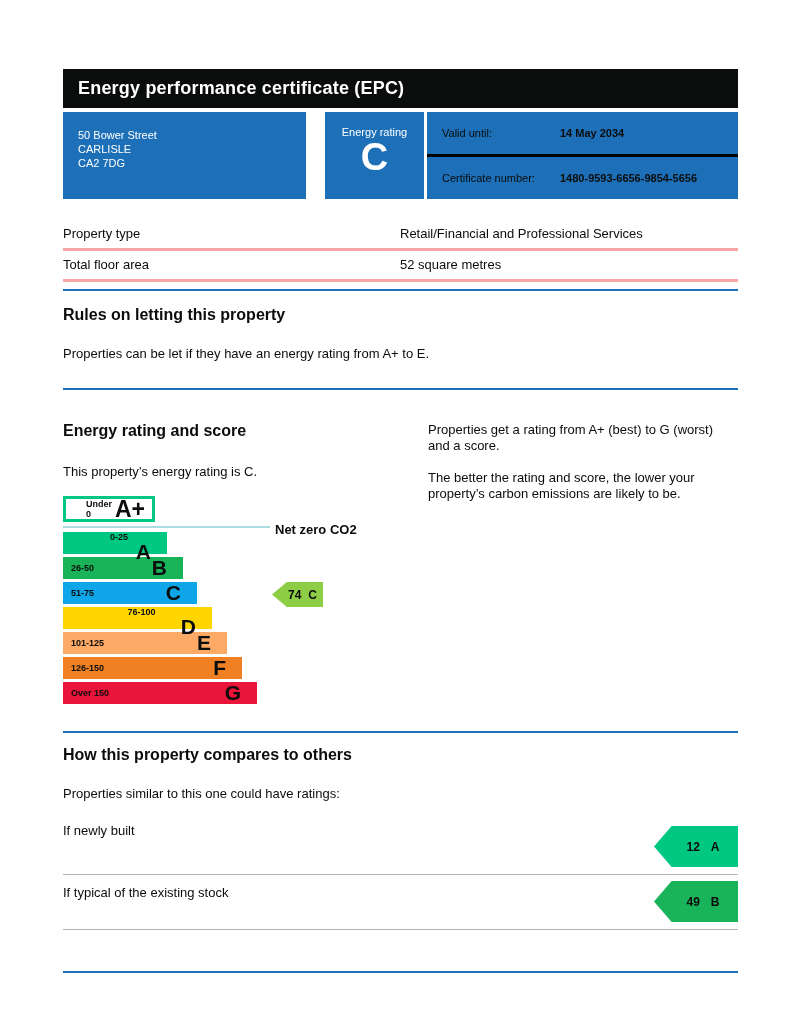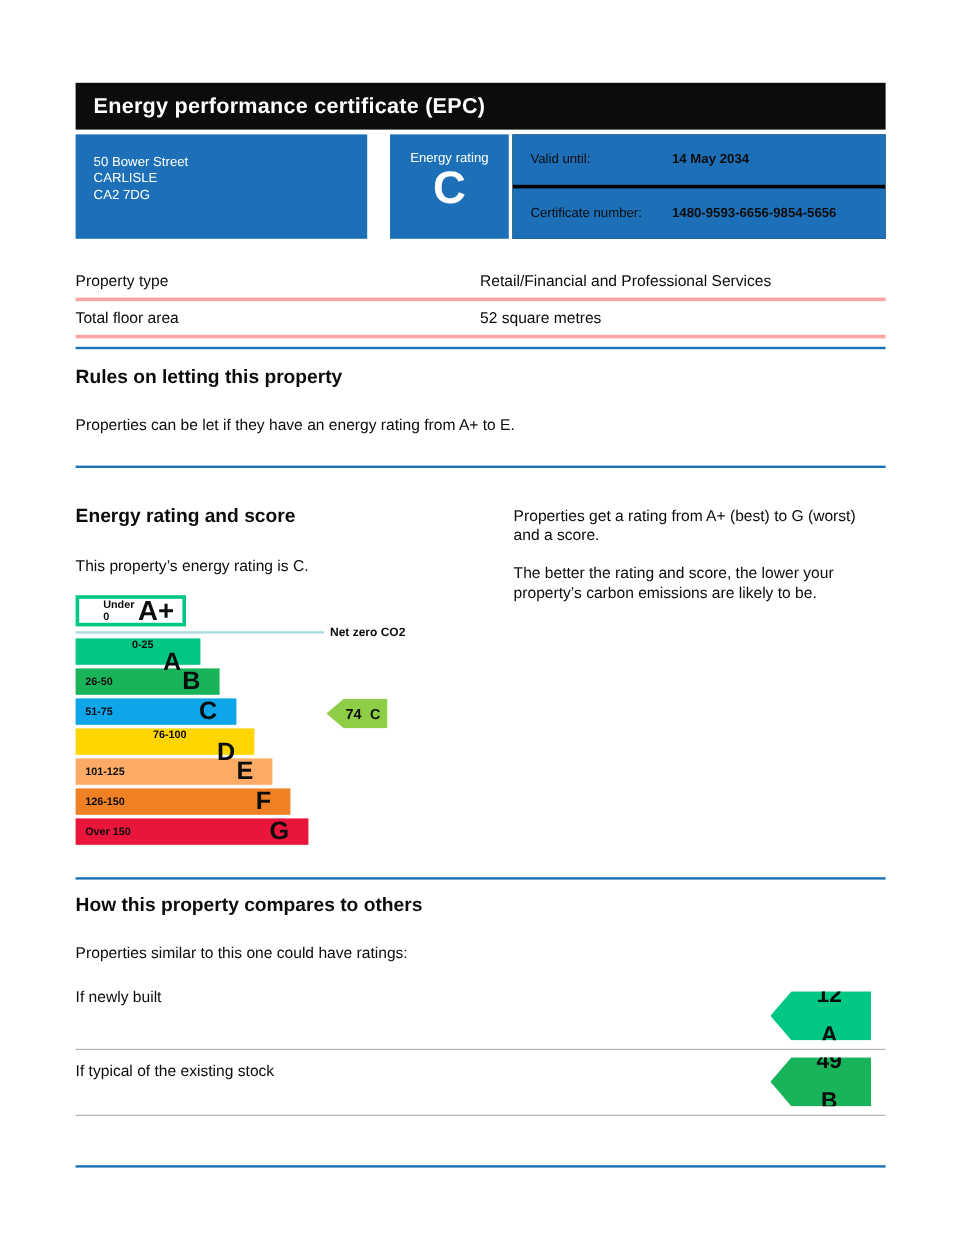--- a/index.html
+++ b/index.html
@@ -58,21 +58,21 @@
 
   .epc-chart { margin-top: 17px; position: relative; width: 350px; }
   .aplus-box {
     width: 92px; height: 26px; border: 3px solid #00c781;
     display: flex; align-items: center; background: #fff;
   }
   .aplus-range { font-size: 9px; font-weight: bold; padding-left: 20px; }
   .aplus-letter { font-size: 23px; font-weight: bold; margin-left: auto; padding-right: 7px; line-height: 20px; }
   .netzero-row { margin-top: 4px; position: relative; height: 2px; }
   .netzero-line { width: 207px; height: 2px; background: #abdce2; }
-  .netzero-label { position: absolute; left: 212px; top: -4px; font-size: 10px; font-weight: bold; white-space: nowrap; }
+  .netzero-label { position: absolute; left: 212px; top: -4px; font-size: 13px; font-weight: bold; white-space: nowrap; }
   .bands { margin-top: 4px; }
   .band { height: 22px; margin-bottom: 3px; display: flex; align-items: center; }
   .band-range { font-size: 9px; font-weight: bold; padding-left: 8px; }
   .band-letter { font-size: 21px; font-weight: bold; margin-left: auto; padding-right: 16px; line-height: 20px; }
   .band-0 { width: 104px; flex-direction: column; } .band-1 { width: 120px; } .band-2 { width: 134px; }
   .band-3 { width: 149px; flex-direction: column; } .band-4 { width: 164px; } .band-5 { width: 179px; }
   .band-6 { width: 194px; }
 
   .current-arrow {
     position: absolute; left: 209px; top: 86px; width: 51px; height: 25px;
@@ -81,24 +81,24 @@
     gap: 7px; padding-left: 10px; font-size: 12px; font-weight: bold;
   }
 
   .compare-row { position: relative; border-bottom: 1px solid #b1b4b6; }
   .compare-row-0 { margin-top: 11px; height: 63px; }
   .compare-row-1 { height: 55px; }
   .compare-label { position: absolute; left: 0; font-size: 13px; }
   .compare-row-0 .compare-label { top: 11px; }
   .compare-row-1 .compare-label { top: 10px; }
   .compare-arrow {
-    position: absolute; right: 12px; width: 84px; height: 41px;
+    position: absolute; right: 0; width: 84px; height: 41px;
     clip-path: polygon(0 50%, 21% 0, 100% 0, 100% 100%, 21% 100%);
     display: flex; align-items: center; justify-content: center;
-    gap: 11px; padding-left: 14px; font-size: 19px; font-weight: bold; flex-direction: column;
+    gap: 11px; padding-left: 14px; font-size: 12px; font-weight: bold;
   }
   .compare-row-0 .compare-arrow { top: 14px; }
   .compare-row-1 .compare-arrow { top: 6px; }
 </style>
 </head>
 <body>
 
 <div class="page">
 
   <div class="header-bar">Energy performance certificate (EPC)</div>

